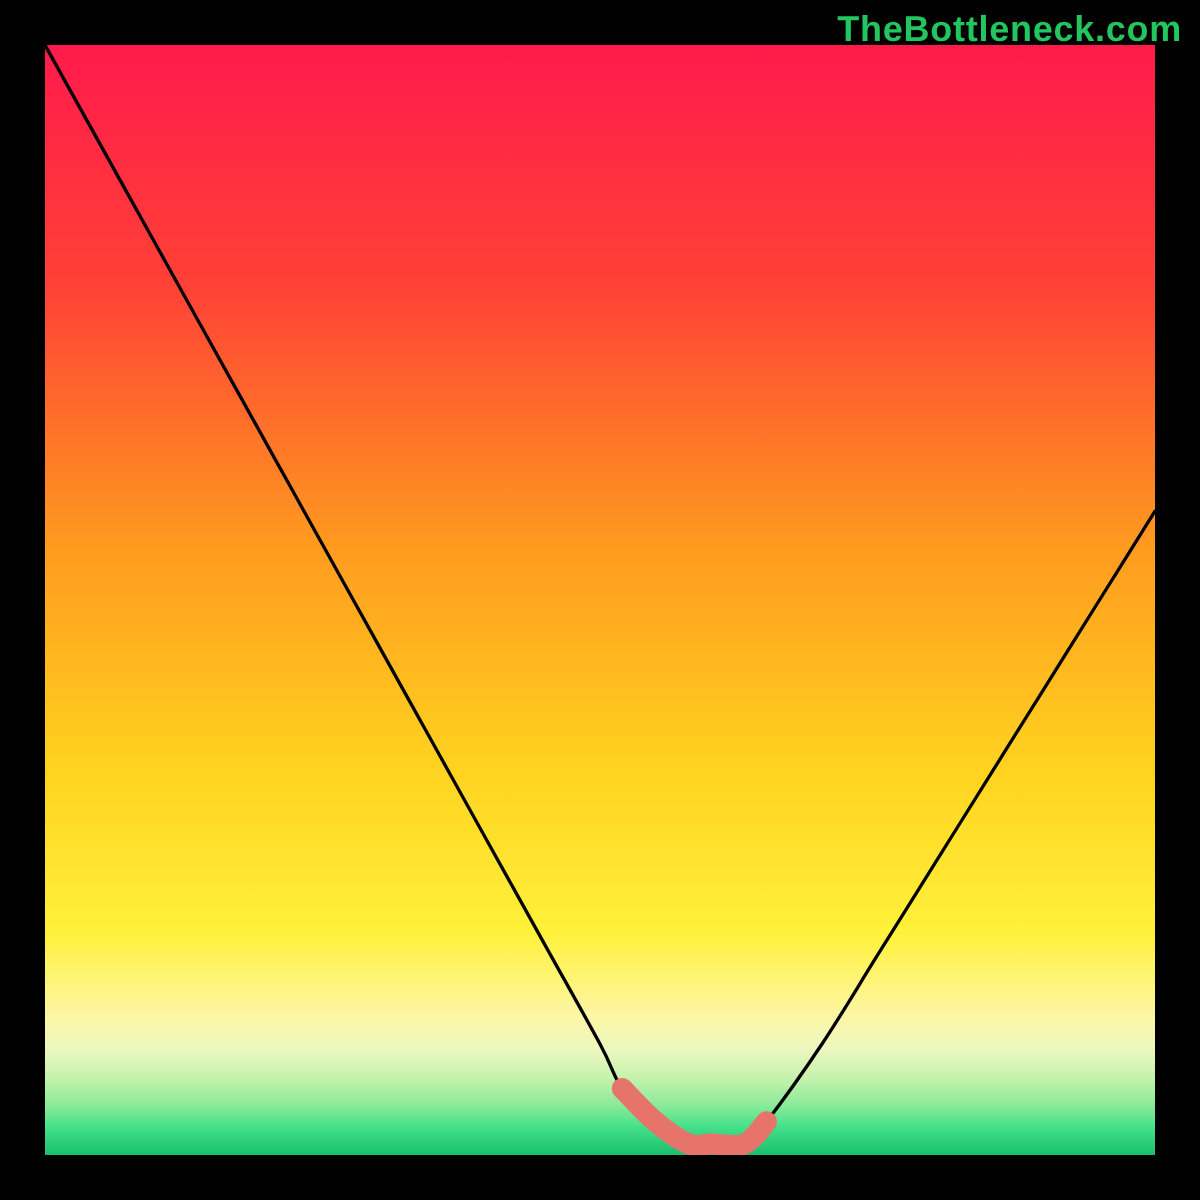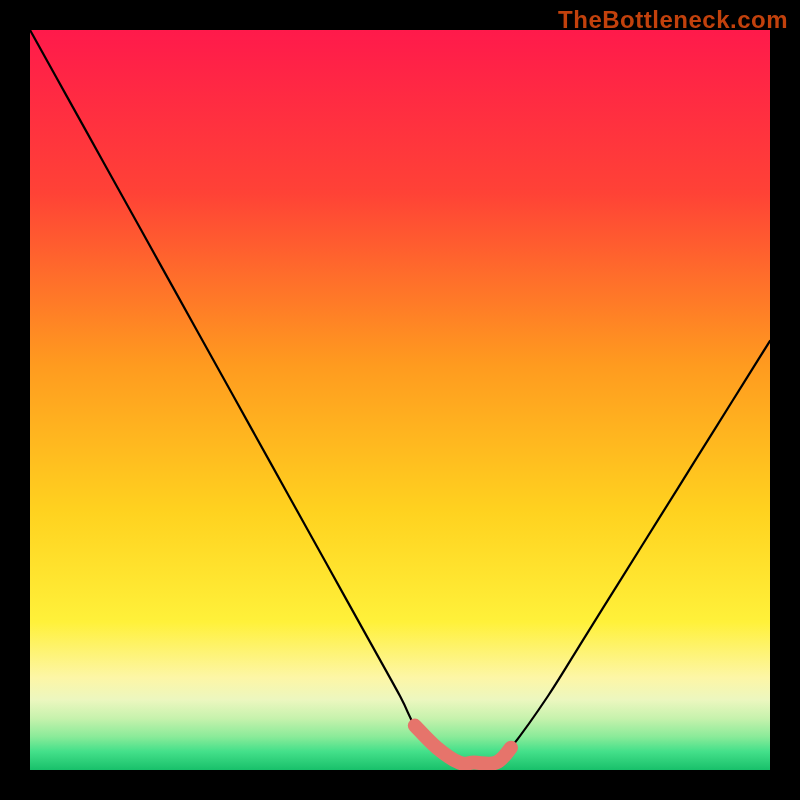--- a/index.html
+++ b/index.html
@@ -10,21 +10,21 @@
     height: 800px;
     background: #000;
   }
   .watermark {
     position: absolute;
     top: 6px;
     right: 12px;
     font-family: Arial, Helvetica, sans-serif;
     font-size: 24px;
     font-weight: 600;
-    color: #c2410c;
+    color: #22c55e;
     letter-spacing: 0.5px;
     z-index: 10;
   }
   .plot {
     position: absolute;
     left: 30px;
     top: 30px;
     width: 740px;
     height: 740px;
   }

